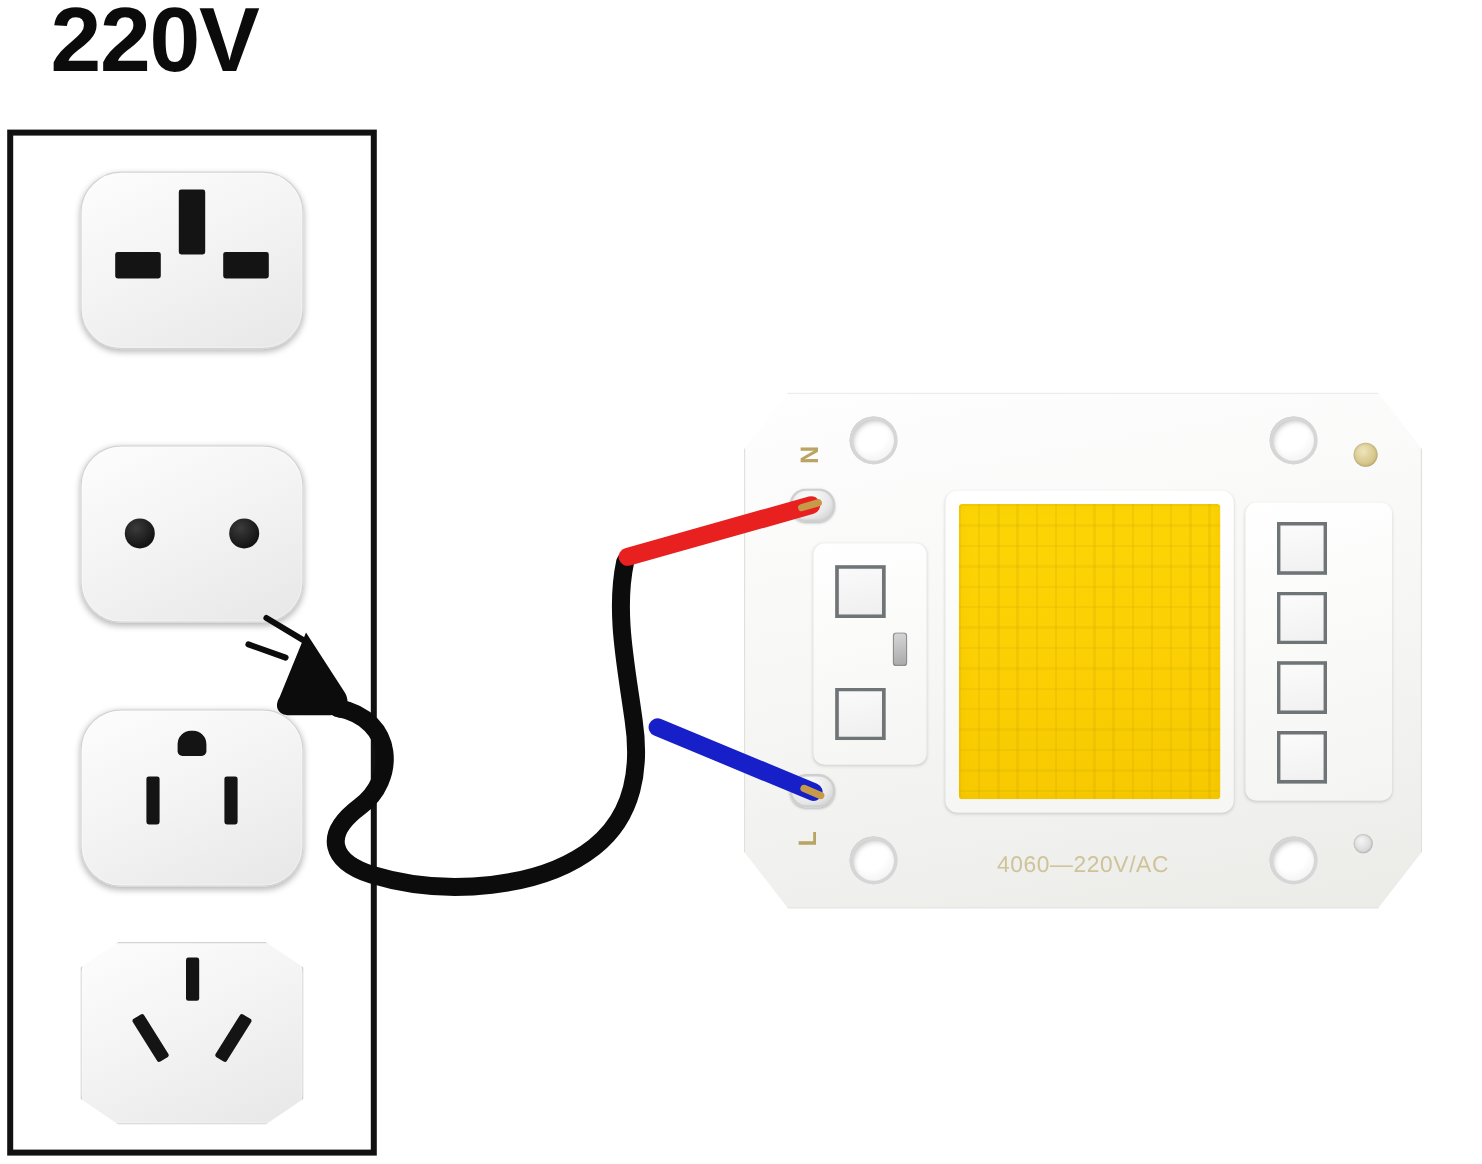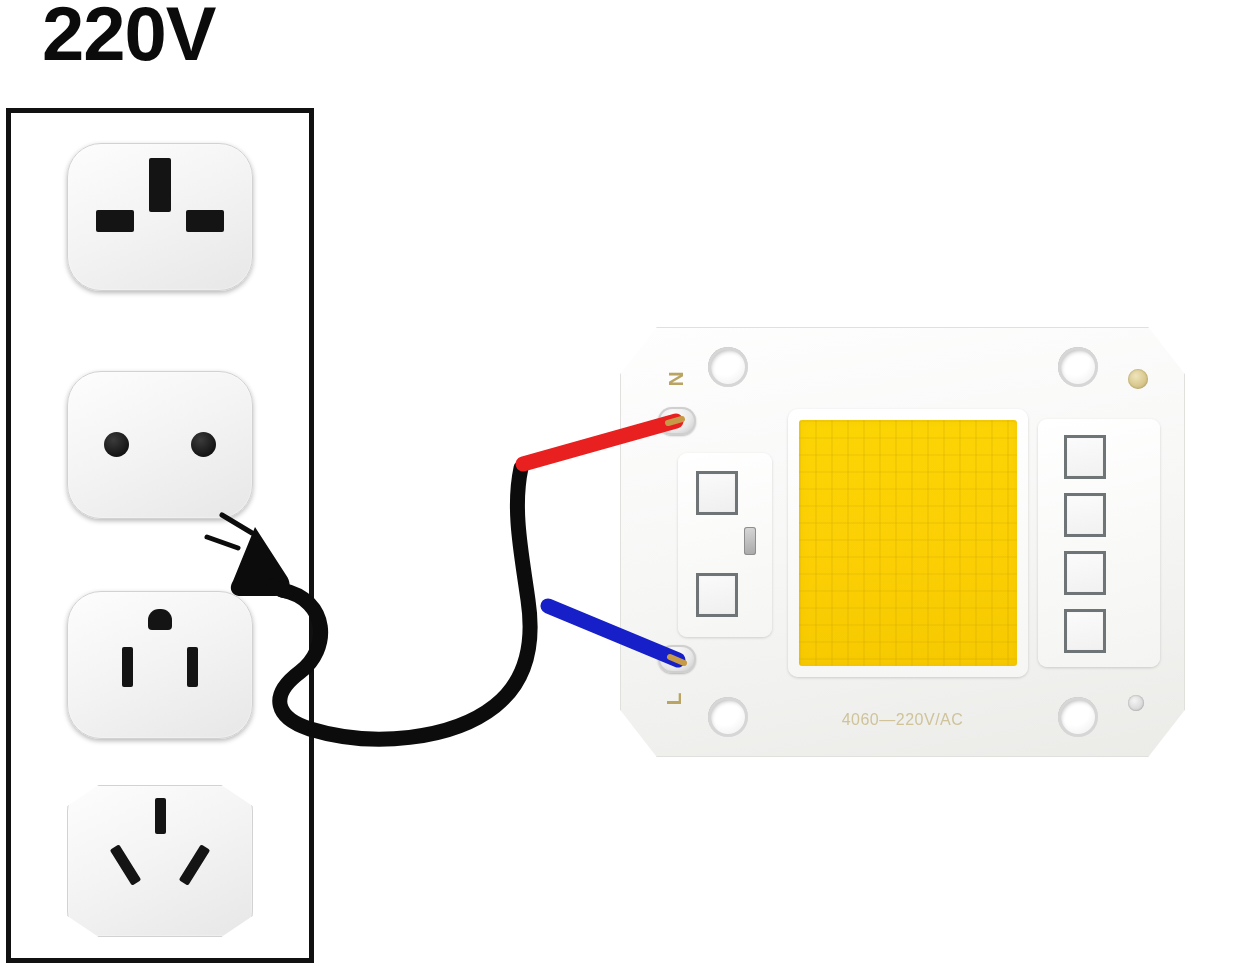--- a/index.html
+++ b/index.html
@@ -218,21 +218,21 @@
   }
   #rp-0 { top: 16px; }
   #rp-1 { top: 74px; }
   #rp-2 { top: 132px; }
   #rp-3 { top: 190px; }
 
   #chip-model-label {
     position: absolute; left: 0; right: 0; top: 384px;
     text-align: center;
     font-family: "Liberation Sans", sans-serif;
-    font-size: 16px;
+    font-size: 19px;
     letter-spacing: 0.5px;
     color: #cfc39a;
     user-select: none;
   }
 </style>
 </head>
 <body>
 
 <div id="stage">
 

